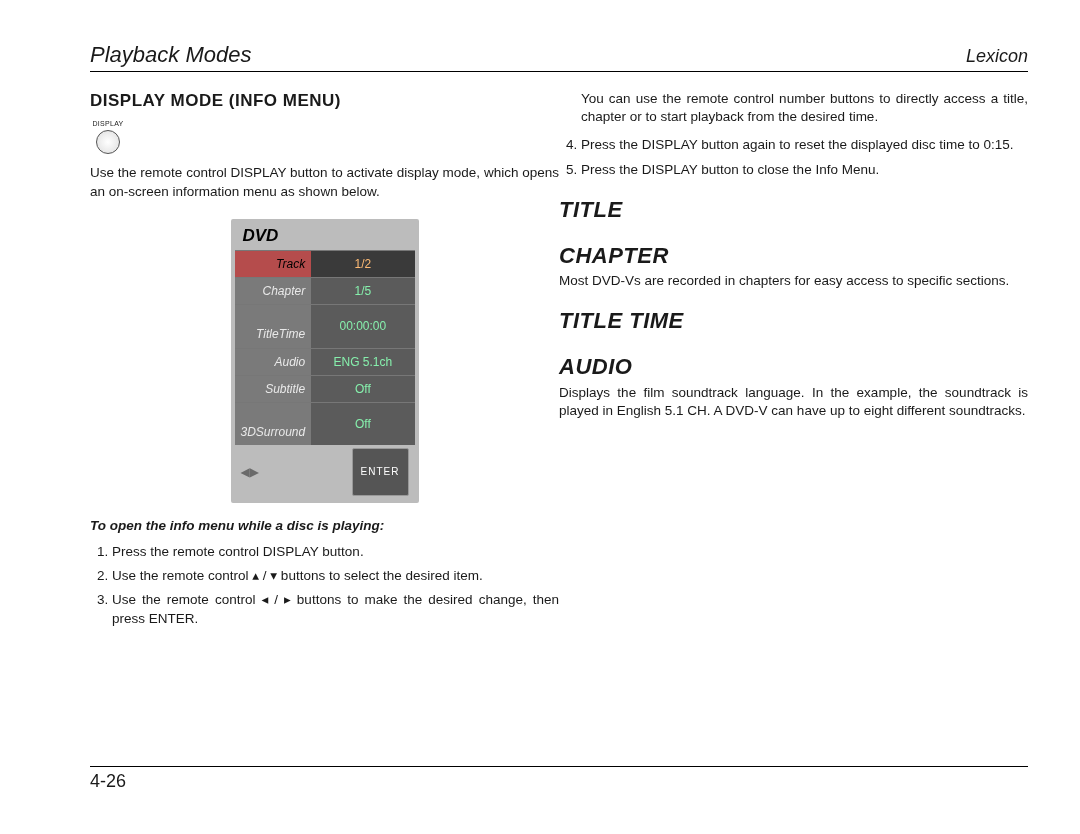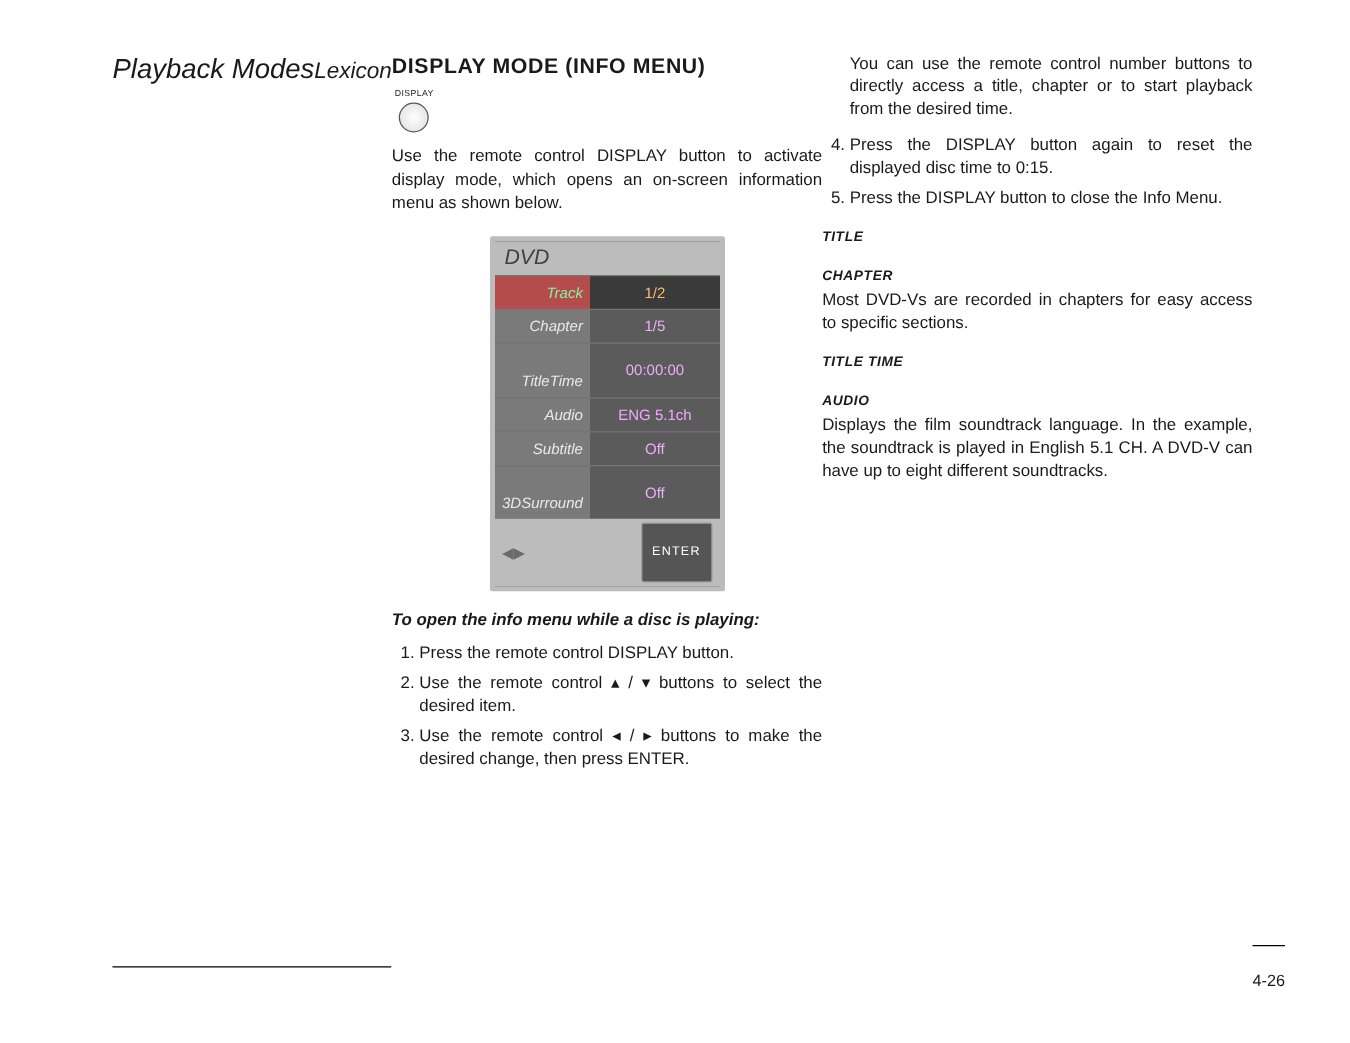--- a/index.html
+++ b/index.html
@@ -9,21 +9,21 @@
   html,body{margin:0;padding:0;background:#fff;}
   body{
     width:var(--page-w);height:var(--page-h);
     font-family:"Optima","Candara","Segoe UI",sans-serif;
     color:var(--ink);
     position:relative;
     box-sizing:border-box;
   }
   .page{
     position:absolute;inset:42px 52px 42px 90px;
-    display:flex;flex-direction:row;
+    display:flex;flex-direction:column;
   }
   .runhead{
     display:flex;justify-content:space-between;align-items:baseline;
     border-bottom:1.5px solid var(--line);
     padding-bottom:3px;margin-bottom:18px;
   }
   .runhead .lh{font-style:italic;font-size:22px;}
   .runhead .rh{font-style:italic;font-size:18px;}
   .cols{flex:1;display:flex;}
   .col{flex:1;min-width:0;font-size:13.5px;line-height:1.35;}
@@ -39,59 +39,59 @@
   .display-btn .lbl{font-size:7px;letter-spacing:0.3px;margin-bottom:2px;}
   .display-btn .circ{
     width:22px;height:22px;border:1.5px solid #555;border-radius:50%;
     background:radial-gradient(#fff,#ddd);
   }
   p{margin:0 0 10px 0;text-align:justify;}
   .steps-lead{font-weight:700;margin:14px 0 8px 0;font-style:italic;}
   ol{margin:0 0 12px 0;padding-left:22px;text-align:justify;}
   ol li{margin-bottom:6px;}
   .subhead{
-    font-style:italic;font-weight:700;font-size:11px;
+    font-style:italic;font-weight:700;font-size:22px;
     letter-spacing:0.5px;margin:16px 0 2px 0;
   }
   
   .osd{
     width:180px;margin:18px auto 10px auto;
     border:4px solid #bcbcbc;border-radius:2px;
     background:#5b5b5b;color:#ddd;font-family:"Arial",sans-serif;
     font-size:12px;overflow:hidden;
   }
   .osd .dvd{
-    background:#bcbcbc;color:#404040;font-weight:400;font-style:italic;
+    background:#bcbcbc;color:#000000;font-weight:700;font-style:italic;
     font-size:17px;padding:2px 8px;
   }
   .osd table{width:100%;border-collapse:collapse;}
   .osd td{padding:5px 6px;border-top:1px solid #777;}
   .osd td.l{
     width:64px;background:#7a7a7a;color:#e9e9e9;text-align:right;
     font-style:italic;vertical-align:middle;
   }
   .osd td.l .ic{
     display:inline-block;width:14px;height:12px;margin-right:3px;
     vertical-align:-2px;
   }
-  .osd td.l.sel{background:#b54c4c;color:#86efac;}
-  .osd td.r{background:#5b5b5b;color:#f0abfc;text-align:center;}
+  .osd td.l.sel{background:#b54c4c;color:#000000;}
+  .osd td.r{background:#5b5b5b;color:#86efac;text-align:center;}
   .osd td.r.sel{background:#3a3a3a;color:#fdba74;}
   .osd .nav{
     background:#bcbcbc;color:#666;display:flex;align-items:center;
     justify-content:space-between;padding:3px 6px;
   }
   .osd .nav .tri{font-size:12px;color:#6a6a6a;}
   .osd .nav .enter{
     background:#555;color:#fff;border:1px solid #999;border-radius:2px;
     font-size:10px;padding:16px 8px;letter-spacing:1px;
   }
   .footer{
-    border-top:1px solid var(--line);padding-top:20px;margin-top:auto;
-    font-size:13px;
+    border-top:1px solid var(--line);padding-top:4px;margin-top:auto;
+    font-size:18px;
   }
 </style>
 </head>
 <body>
 
 <div class="page">
 
   <div class="runhead">
     <span class="lh">Playback Modes</span>
     <span class="rh">Lexicon</span>

